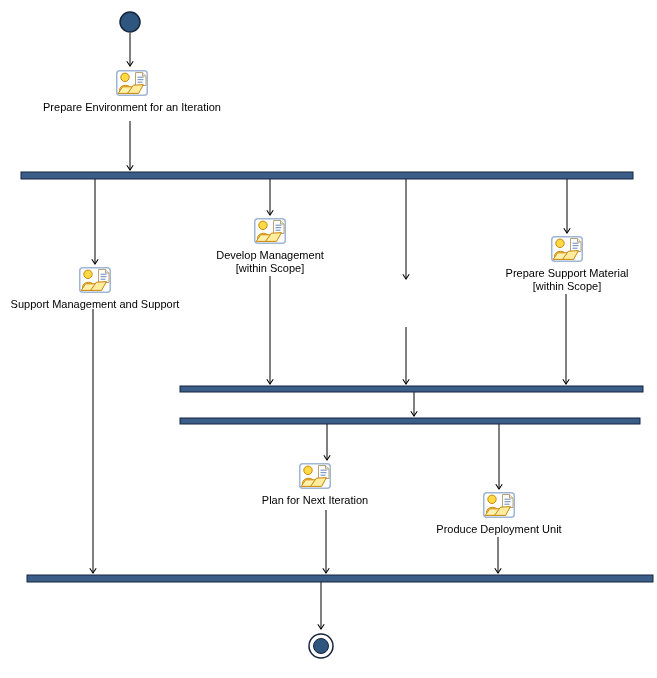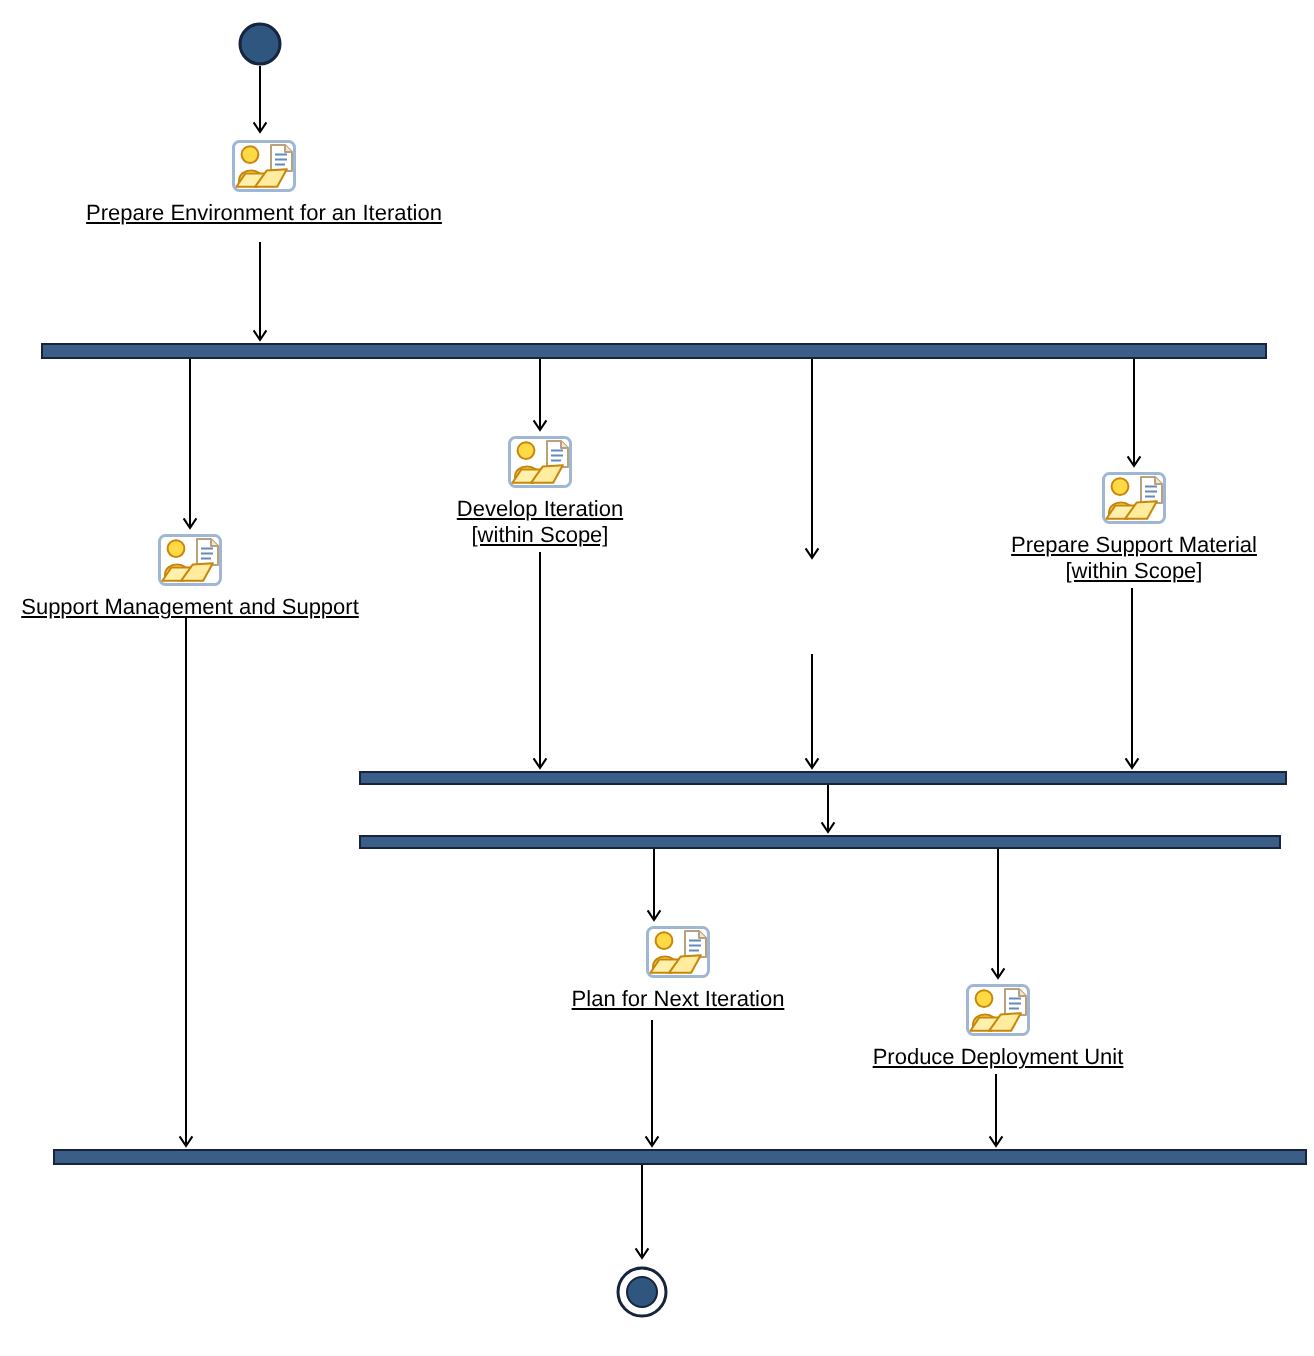--- a/index.html
+++ b/index.html
@@ -16,21 +16,20 @@
     width:240px;
     display:flex;flex-direction:column;align-items:center;
   }
   .act-icon{width:32px;height:26px;display:block;}
   .act-label{
     margin-top:5px;
     font-size:11px;line-height:13px;
     color:#000000;
     text-align:center;
     white-space:pre-line;
-    text-decoration:underline;
   }
 </style>
 </head>
 <body>
 
 <div id="stage">
 
   <svg width="0" height="0" style="position:absolute" aria-hidden="true">
     <defs>
       <symbol id="activity-icon" viewBox="0 0 32 26">
@@ -92,34 +91,34 @@
     <svg class="act-icon">
         <use href="#activity-icon"></use>
       </svg>
     <div class="act-label">Support Management and Support</div>
   </div>
 
   <div class="activity" style="left:150px;top:218px">
     <svg class="act-icon">
         <use href="#activity-icon"></use>
       </svg>
-    <div class="act-label">Develop Iteration
+    <div class="act-label">Develop Management
 [within Scope]</div>
   </div>
 
 
   <div class="activity" style="left:447px;top:236px">
     <svg class="act-icon">
         <use href="#activity-icon"></use>
       </svg>
     <div class="act-label">Prepare Support Material
 [within Scope]</div>
   </div>
 
-  <div class="activity" style="left:219px;top:463px">
+  <div class="activity" style="left:195px;top:463px">
     <svg class="act-icon">
         <use href="#activity-icon"></use>
       </svg>
     <div class="act-label">Plan for Next Iteration</div>
   </div>
 
   <div class="activity" style="left:379px;top:492px">
     <svg class="act-icon">
         <use href="#activity-icon"></use>
       </svg>

